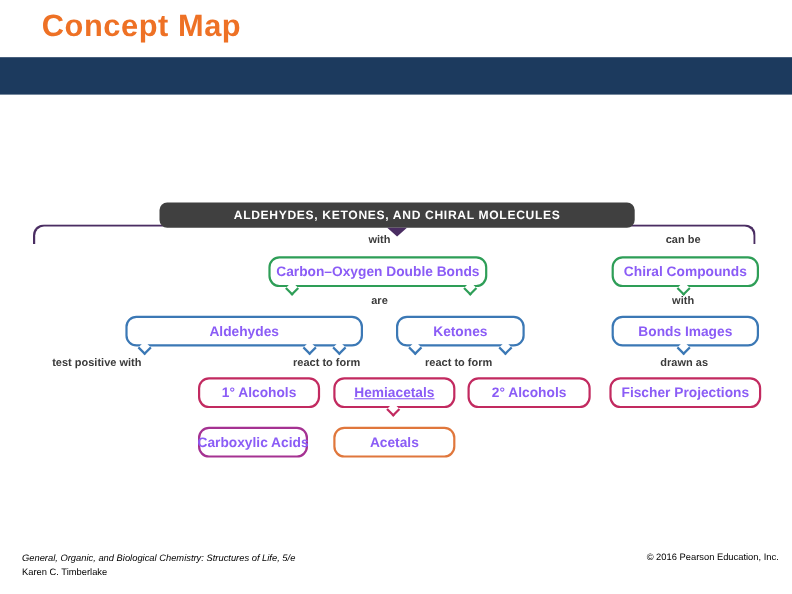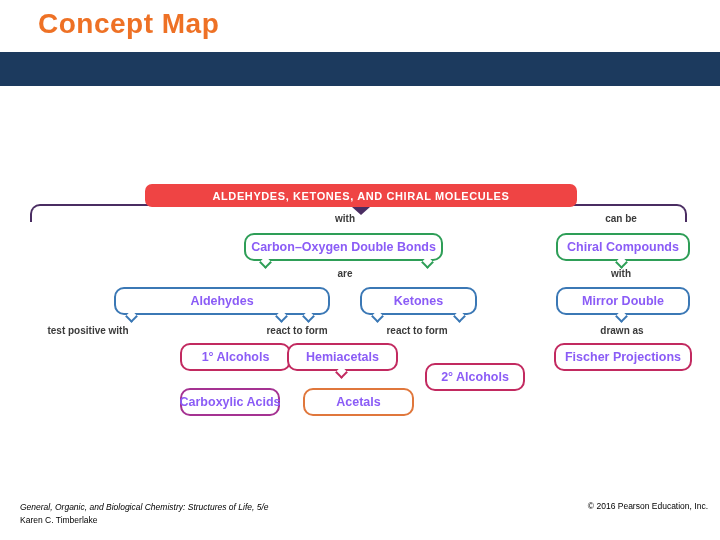--- a/index.html
+++ b/index.html
@@ -45,21 +45,21 @@
     border-bottom: none;
     border-radius: 10px 10px 0 0;
   }
 
   .root-node {
     position: absolute;
     left: 145px;
     top: 184px;
     width: 432px;
     height: 23px;
-    background: #ef4444;
+    background: #404040;
     border-radius: 7px;
     color: #ffffff;
     font-size: 11px;
     font-weight: bold;
     letter-spacing: 0.6px;
     display: flex;
     align-items: center;
     justify-content: center;
   }
   .root-pointer {
@@ -173,32 +173,32 @@
       <span class="tail" style="left:11px;"></span>
       <span class="tail" style="left:161px;"></span>
       <span class="tail" style="left:188px;"></span>
     </div>
     <div class="node blue" style="left:360px; top:287px; width:117px;">
       <span>Ketones</span>
       <span class="tail" style="left:11px;"></span>
       <span class="tail" style="right:11px;"></span>
     </div>
     <div class="node blue" style="left:556px; top:287px; width:134px;">
-      <span>Mirror Double</span>
+      <span>Bonds Images</span>
       <span class="tail tail-center"></span>
     </div>
 
     <div class="node pink" style="left:180px; top:343px; width:111px;">
       <span>1° Alcohols</span>
     </div>
-    <div class="node pink" style="left:287px; top:343px; width:111px;">
+    <div class="node pink" style="left:303px; top:343px; width:111px;text-decoration:underline;">
       <span>Hemiacetals</span>
       <span class="tail tail-center"></span>
     </div>
-    <div class="node pink" style="left:425px; top:363px; width:100px;">
+    <div class="node pink" style="left:425px; top:343px; width:112px;">
       <span>2° Alcohols</span>
     </div>
     <div class="node pink" style="left:554px; top:343px; width:138px;">
       <span>Fischer Projections</span>
     </div>
 
     <div class="node magenta" style="left:180px; top:388px; width:100px;">
       <span>Carboxylic Acids</span>
     </div>
     <div class="node orange" style="left:303px; top:388px; width:111px;">

